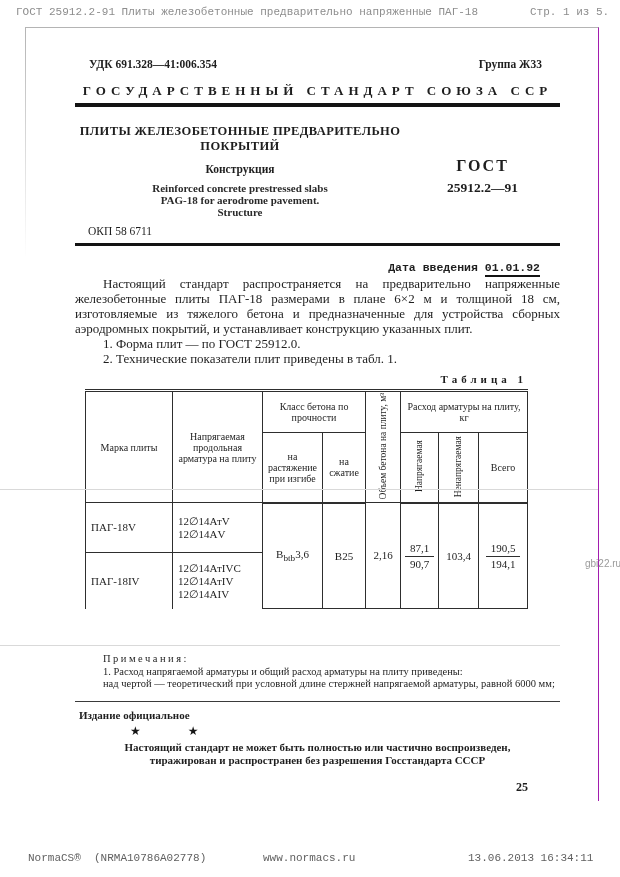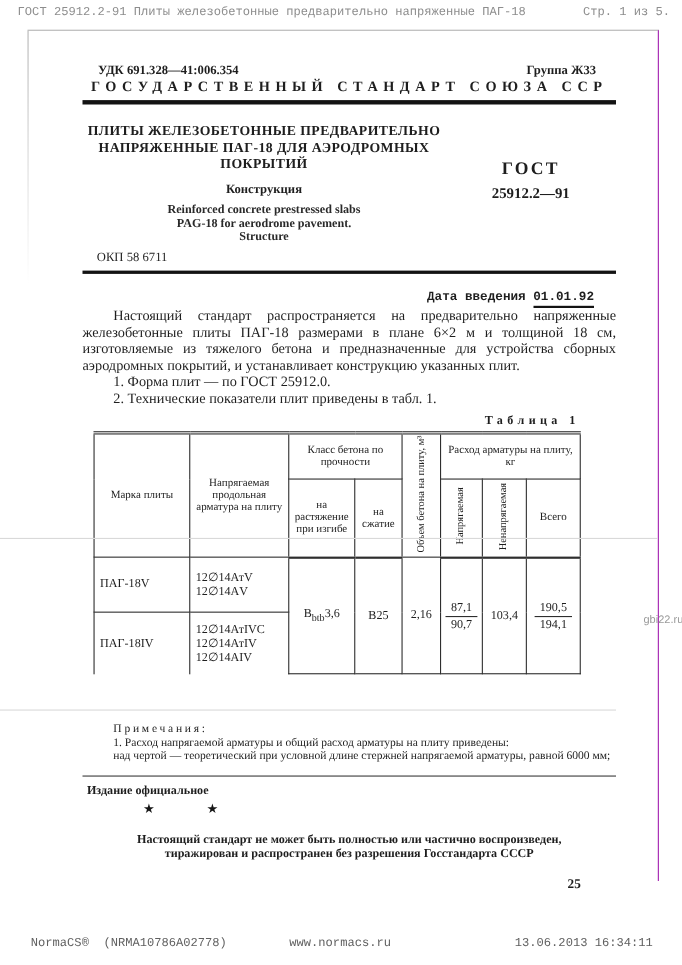--- a/index.html
+++ b/index.html
@@ -26,21 +26,21 @@
   
   .artifact{position:absolute;height:1px;background:#d9d9d9;}
   #artifact1{left:0;top:489px;width:598px;}
   #artifact2{left:0;top:645px;width:560px;}
 
   
   #content{position:relative;margin:30px 38px 0 50px;width:485px;}
 
   .udk-row{display:flex;justify-content:space-between;font-weight:bold;font-size:11.5px;
            padding:0 18px 0 14px;}
-  #org-title{margin-top:1px;text-align:center;font-weight:bold;font-size:13px;letter-spacing:5px;
+  #org-title{margin-top:13px;text-align:center;font-weight:bold;font-size:13px;letter-spacing:5px;
              white-space:nowrap;}
   .bar-rule{height:4px;background:#131313;margin-top:4px;}
   .thick-rule{height:3px;background:#131313;margin-top:6px;}
   .thin-rule{height:1px;background:#3a3a3a;margin-top:10px;}
 
   #title-flex{display:flex;margin-top:17px;}
   #title-left{width:330px;text-align:center;}
   .title-line{font-weight:bold;font-size:12.5px;line-height:15px;letter-spacing:0.4px;}
   #subtitle{font-weight:bold;font-size:11.5px;margin-top:9px;}
   #title-en{margin-top:7px;font-size:11px;line-height:12px;font-weight:bold;color:#2a2a2a;}
@@ -73,21 +73,21 @@
   .frac{display:inline-block;text-align:center;font-size:11px;}
   .frac .num{display:block;border-bottom:1px solid #2e2e2e;padding:0 5px 1px;}
   .frac .den{display:block;padding-top:1px;}
 
   #notes{margin-top:8px;font-size:10.5px;line-height:12.5px;text-align:justify;}
   #notes-title{letter-spacing:2.5px;padding-left:28px;margin-top:44px;}
   .note-par{text-indent:28px;}
 
   #edition{margin-top:7px;padding-left:4px;font-weight:bold;font-size:11px;}
   #stars{padding-left:55px;font-size:12px;letter-spacing:22px;margin-top:3px;color:#161616;}
-  #copyright{margin-top:14px;text-align:center;font-weight:bold;font-size:11px;line-height:13.5px;
+  #copyright{margin-top:2px;text-align:center;font-weight:bold;font-size:11px;line-height:13.5px;
              padding:0 20px;}
   #page-num{margin-top:12px;text-align:right;padding-right:32px;font-weight:bold;font-size:12px;}
 </style>
 </head>
 <body>
 
 <div id="screen">
 
   <span id="hdr-left" class="viewer-line">ГОСТ 25912.2-91 Плиты железобетонные предварительно напряженные ПАГ-18</span>
   <span id="hdr-right" class="viewer-line">Стр. 1 из 5.</span>
@@ -101,21 +101,20 @@
         <span>УДК 691.328—41:006.354</span>
         <span>Группа Ж33</span>
       </div>
 
       <div id="org-title">ГОСУДАРСТВЕННЫЙ СТАНДАРТ СОЮЗА ССР</div>
       <div class="bar-rule"></div>
 
       <div id="title-flex">
         <div id="title-left">
           <div class="title-line">ПЛИТЫ ЖЕЛЕЗОБЕТОННЫЕ ПРЕДВАРИТЕЛЬНО</div>
-          <div class="title-line">НАПРЯЖЕННЫЕ ПАГ-18 ДЛЯ АЭРОДРОМНЫХ</div>
           <div class="title-line">ПОКРЫТИЙ</div>
           <div id="subtitle">Конструкция</div>
           <div id="title-en">
             <div>Reinforced concrete prestressed slabs</div>
             <div>PAG-18 for aerodrome pavement.</div>
             <div>Structure</div>
           </div>
         </div>
         <div id="gost-badge">
           <div id="gost-label">ГОСТ</div>

